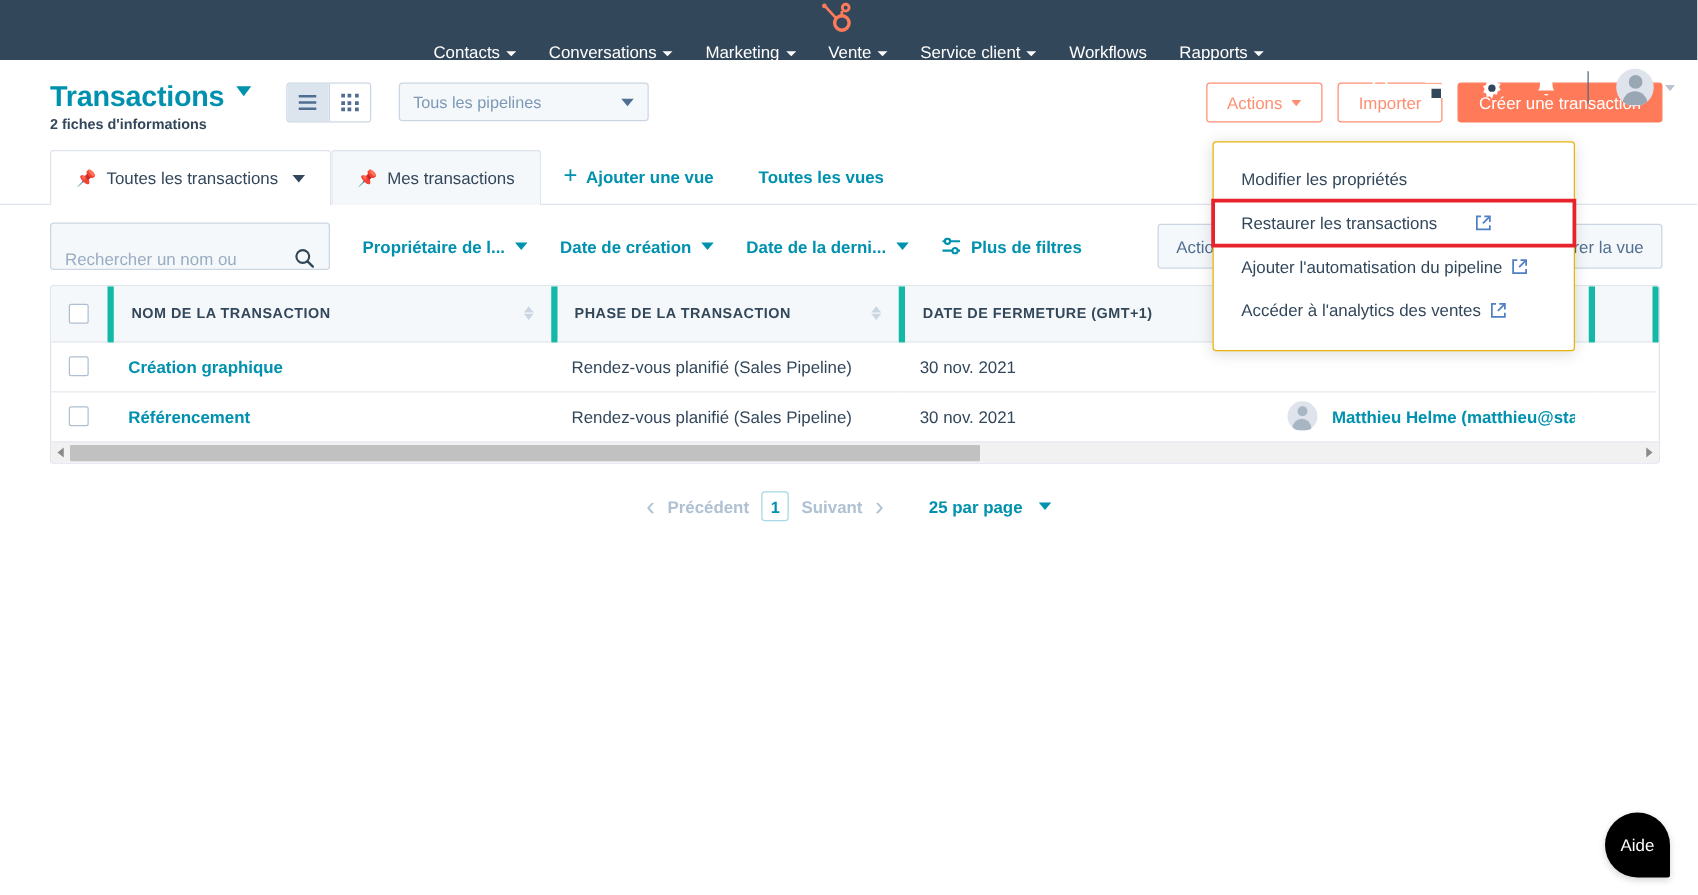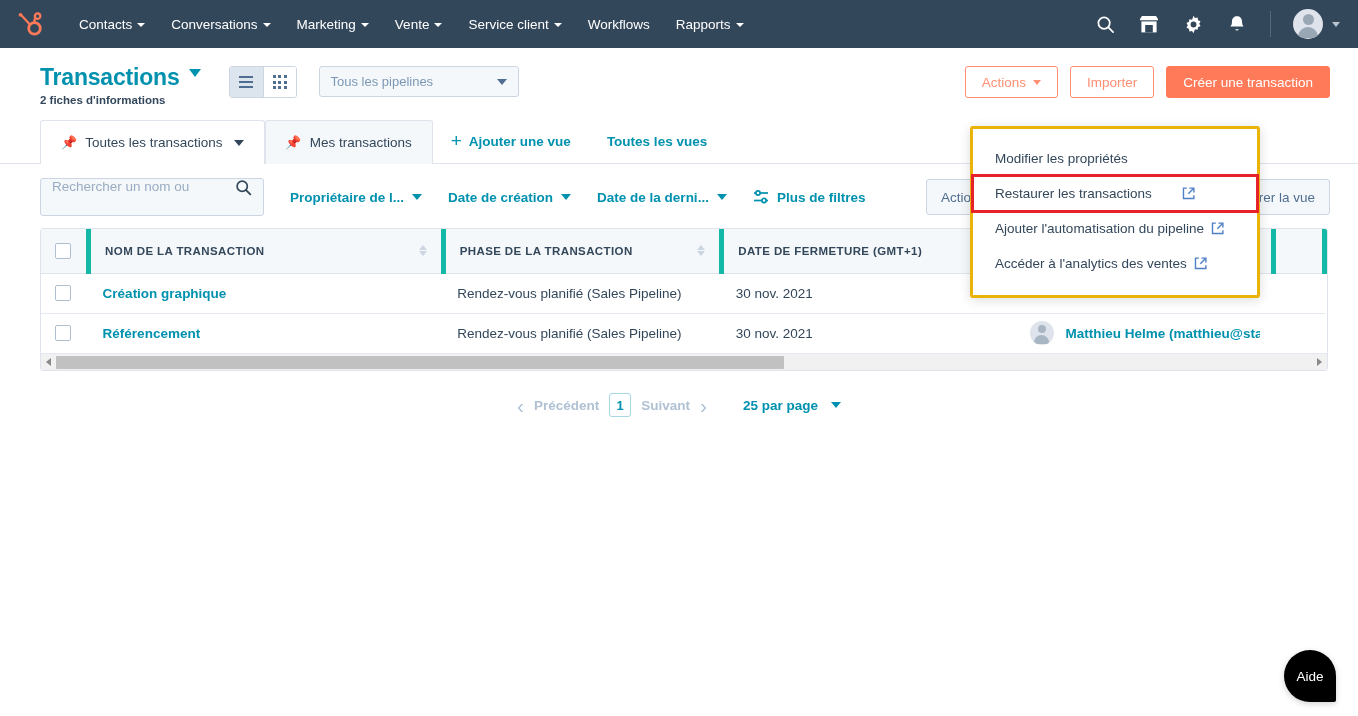--- a/index.html
+++ b/index.html
@@ -9,21 +9,21 @@
     background: #ffffff;
     overflow: hidden;
   }
   body { position: relative; }
 
   
   .topnav {
     height: 48px; background: #33475b;
     display: flex; align-items: center;
     padding: 0 14px 0 14px;
-    position: relative; z-index: 40;
+    position: relative; z-index: 40; flex-direction: column;
   }
   .logo { width: 34px; height: 34px; display: flex; align-items: center; justify-content: center; margin-right: 18px; }
   .nav-items { display: flex; align-items: center; gap: 0px; }
   .nav-item {
     color: #ffffff; font-size: 13.5px; padding: 6px 13px;
     display: flex; align-items: center; gap: 5px; cursor: pointer;
     white-space: nowrap;
   }
   .caret-down {
     width: 0; height: 0; border-left: 4px solid transparent;
@@ -103,22 +103,22 @@
   }
   .btn-outline { border: 1px solid #ff8f73; color: #ff8f73; background: #fff; }
   .btn-primary { background: #ff7a59; color: #fff; border: 1px solid #ff7a59; }
   .caret-orange {
     width: 0; height: 0; border-left: 4.5px solid transparent;
     border-right: 4.5px solid transparent; border-top: 5.5px solid #ff8f73;
   }
 
   
   .dropdown {
-    position: absolute; left: 970px; top: 126px; width: 290px;
-    background: #fff; border: 3px solid #eab308; border-radius: 3px;
+    position: absolute; left: 970px; top: 113px; width: 290px;
+    background: #fff; border: 1px solid #eab308; border-radius: 3px;
     box-shadow: 0 2px 12px rgba(0,0,0,.14);
     padding: 12px 0 14px 0; z-index: 60;
   }
   .dd-item {
     font-size: 13.5px; color: #33475b; padding: 10px 22px;
     display: flex; align-items: center; gap: 7px; cursor: pointer;
     position: relative;
   }
   .dd-item.highlighted { outline: 3px solid #e8222a; outline-offset: -1px; z-index: 2; gap: 30px; }
   .ext-icon { display: inline-flex; }
@@ -155,21 +155,21 @@
   .plus { font-size: 19px; font-weight: normal; line-height: 1; margin-top: -2px;}
 
   
   .filter-bar {
     padding: 14px 28px 12px 40px; display: flex; align-items: center;
     position: relative; z-index: 10;
   }
   .search-box {
     width: 224px; height: 38px; background: #f5f8fa;
     border: 1px solid #cbd6e2; border-radius: 3px;
-    display: flex; align-items: flex-start; padding: 0 11px;
+    display: flex; align-items: flex-end; padding: 0 11px;
     justify-content: space-between;
   }
   .search-box input {
     border: none; background: transparent; outline: none;
     font-size: 13.5px; color: #33475b; width: 170px;
     font-family: "Liberation Sans", sans-serif;
   }
   .search-box input::placeholder { color: #99acc2; }
   .filter-link {
     font-size: 13.5px; color: #0091ae; font-weight: bold;

